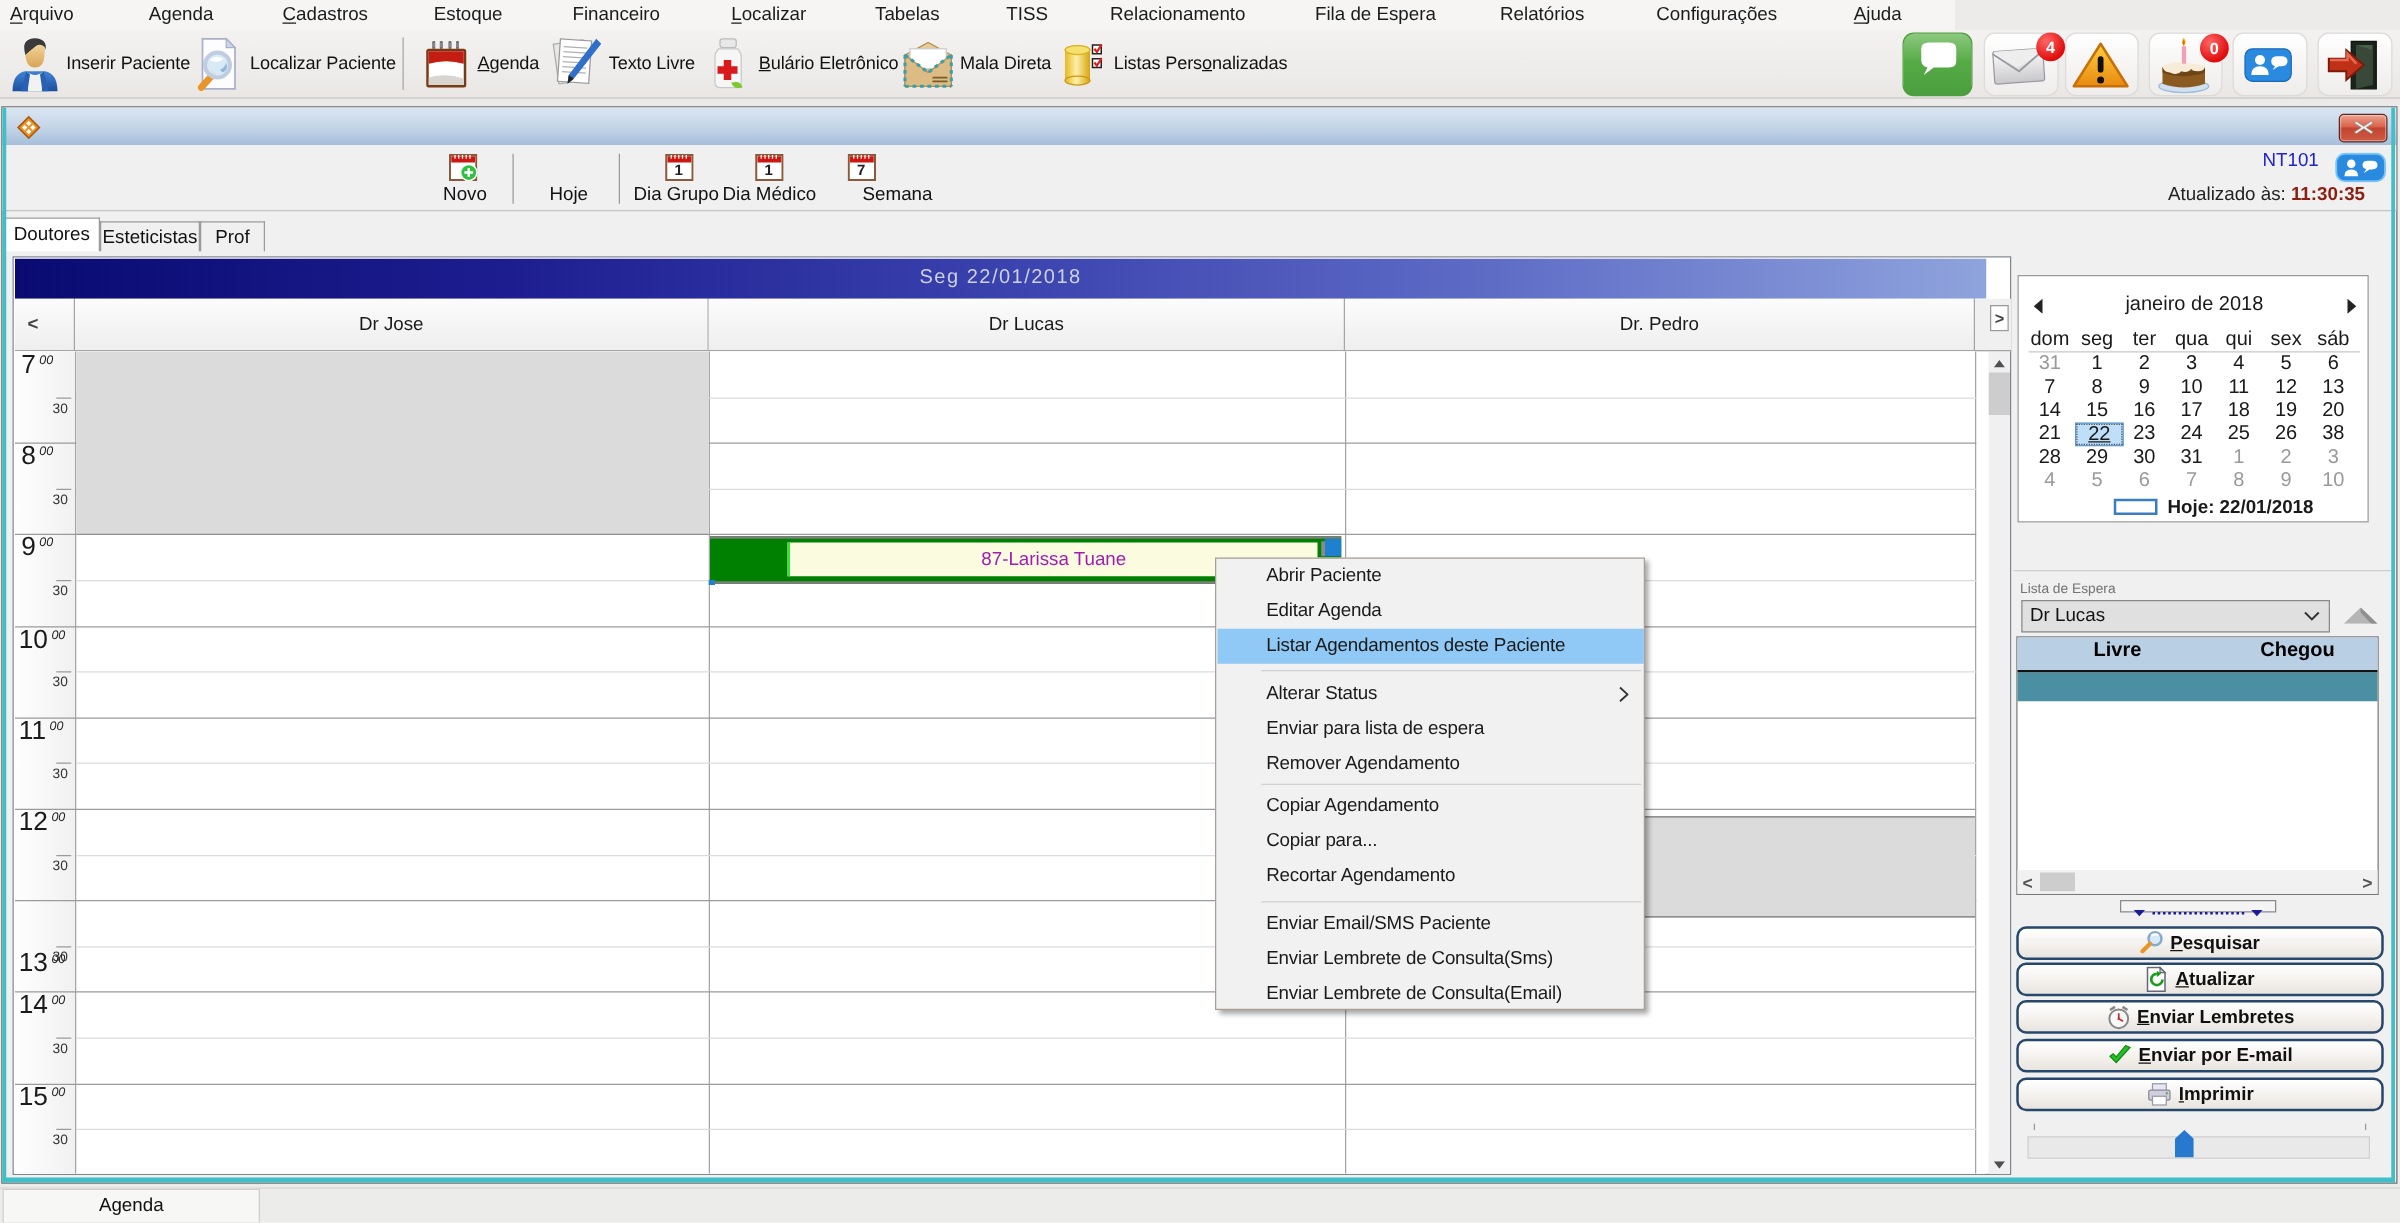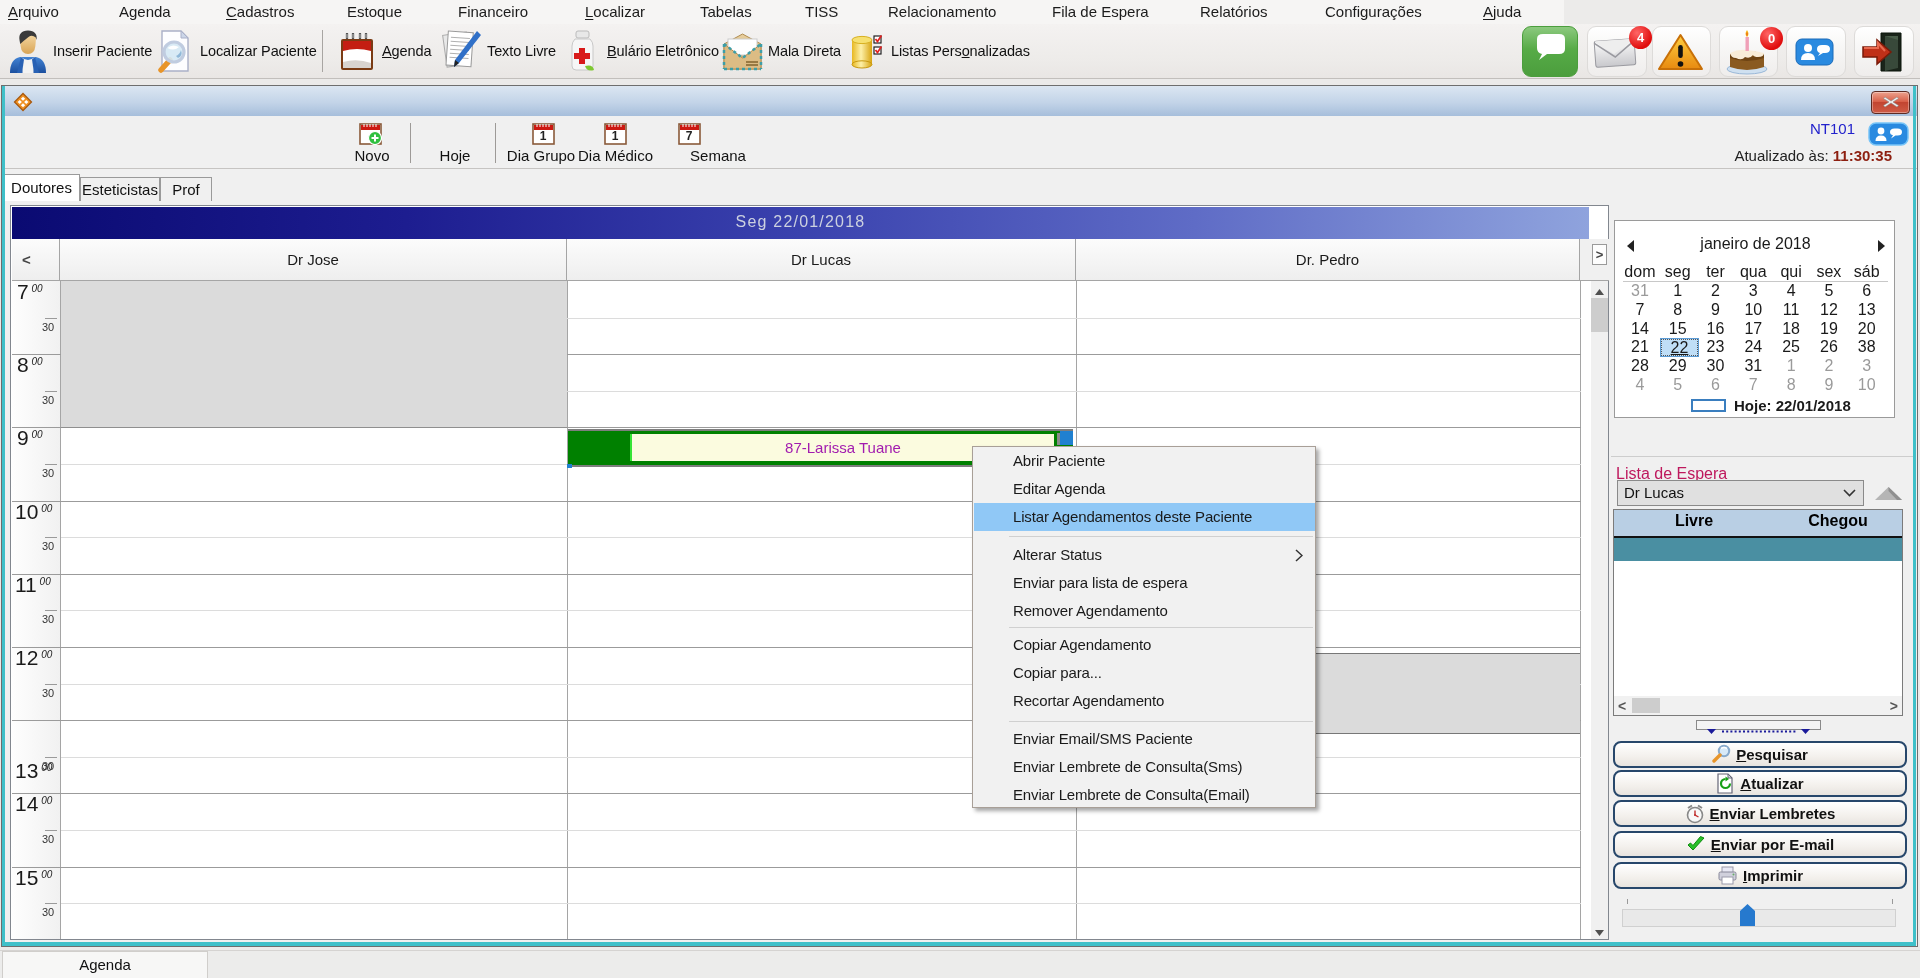--- a/index.html
+++ b/index.html
@@ -517,21 +517,21 @@
       <div class="mcrow" style="left:6px; top:117px; width:270px; font-size:16px;"><span>21</span><span>22</span><span>23</span><span>24</span><span>25</span><span>26</span><span>38</span></div>
       <div class="mcrow" style="left:6px; top:136px; width:270px; font-size:16px;"><span>28</span><span>29</span><span>30</span><span>31</span><span class="gray">1</span><span class="gray">2</span><span class="gray">3</span></div>
       <div class="mcrow" style="left:6px; top:155px; width:270px; font-size:16px;"><span class="gray">4</span><span class="gray">5</span><span class="gray">6</span><span class="gray">7</span><span class="gray">8</span><span class="gray">9</span><span class="gray">10</span></div>
       <div style="position:absolute; left:45px; top:117px; width:39px; height:19px; background:#bfdef7; border:1px solid #5b9bd5; outline:1px dotted #555; outline-offset:-2px;"></div>
       <div style="position:absolute; left:45px; top:117px; width:39px; height:19px; text-align:center; font-size:16px; line-height:19px;"><u>22</u></div>
       <div style="position:absolute; left:76px; top:178px; width:35px; height:13px; background:#fff; border:2px solid #3a7ebf;"></div>
       <div style="position:absolute; left:119px; top:176px; font-size:15px; font-weight:bold;">Hoje: 22/01/2018</div>
       </div>
 
     <div class="abs" style="left:1609px; top:370px; width:302px; height:1px; background:#cdcdcd;"></div>
-    <div class="abs" style="left:1614px; top:379px; font-size:16px; color:#be185d;text-align:center;">Lista de Espera</div>
+    <div class="abs" style="left:1614px; top:379px; font-size:11px; color:#737373;text-align:center;">Lista de Espera</div>
     <div class="abs" style="left:1615px; top:394px; width:247px; height:26px; background:#e0e0e0; border:1px solid #8a8a8a; font-size:15px; color:#111; line-height:24px; padding-left:6px;">Dr Lucas
       <svg style="position:absolute; right:7px; top:8px;" width="13" height="8" viewBox="0 0 13 8">
           <path d="M1 1 L6.5 6.5 L12 1" stroke="#333" stroke-width="1.6" fill="none"></path>
         </svg>
     </div>
     <div class="abs" style="left:1873px; top:400px;"><svg width="27" height="13" viewBox="0 0 27 13">
           <path d="M13.5 0 L27 13 L0 13 Z" fill="#b5b5b5"></path>
           <path d="M13.5 0 L27 13 L22 13 L13.5 4 Z" fill="#8f8f8f"></path>
         </svg></div>
 

